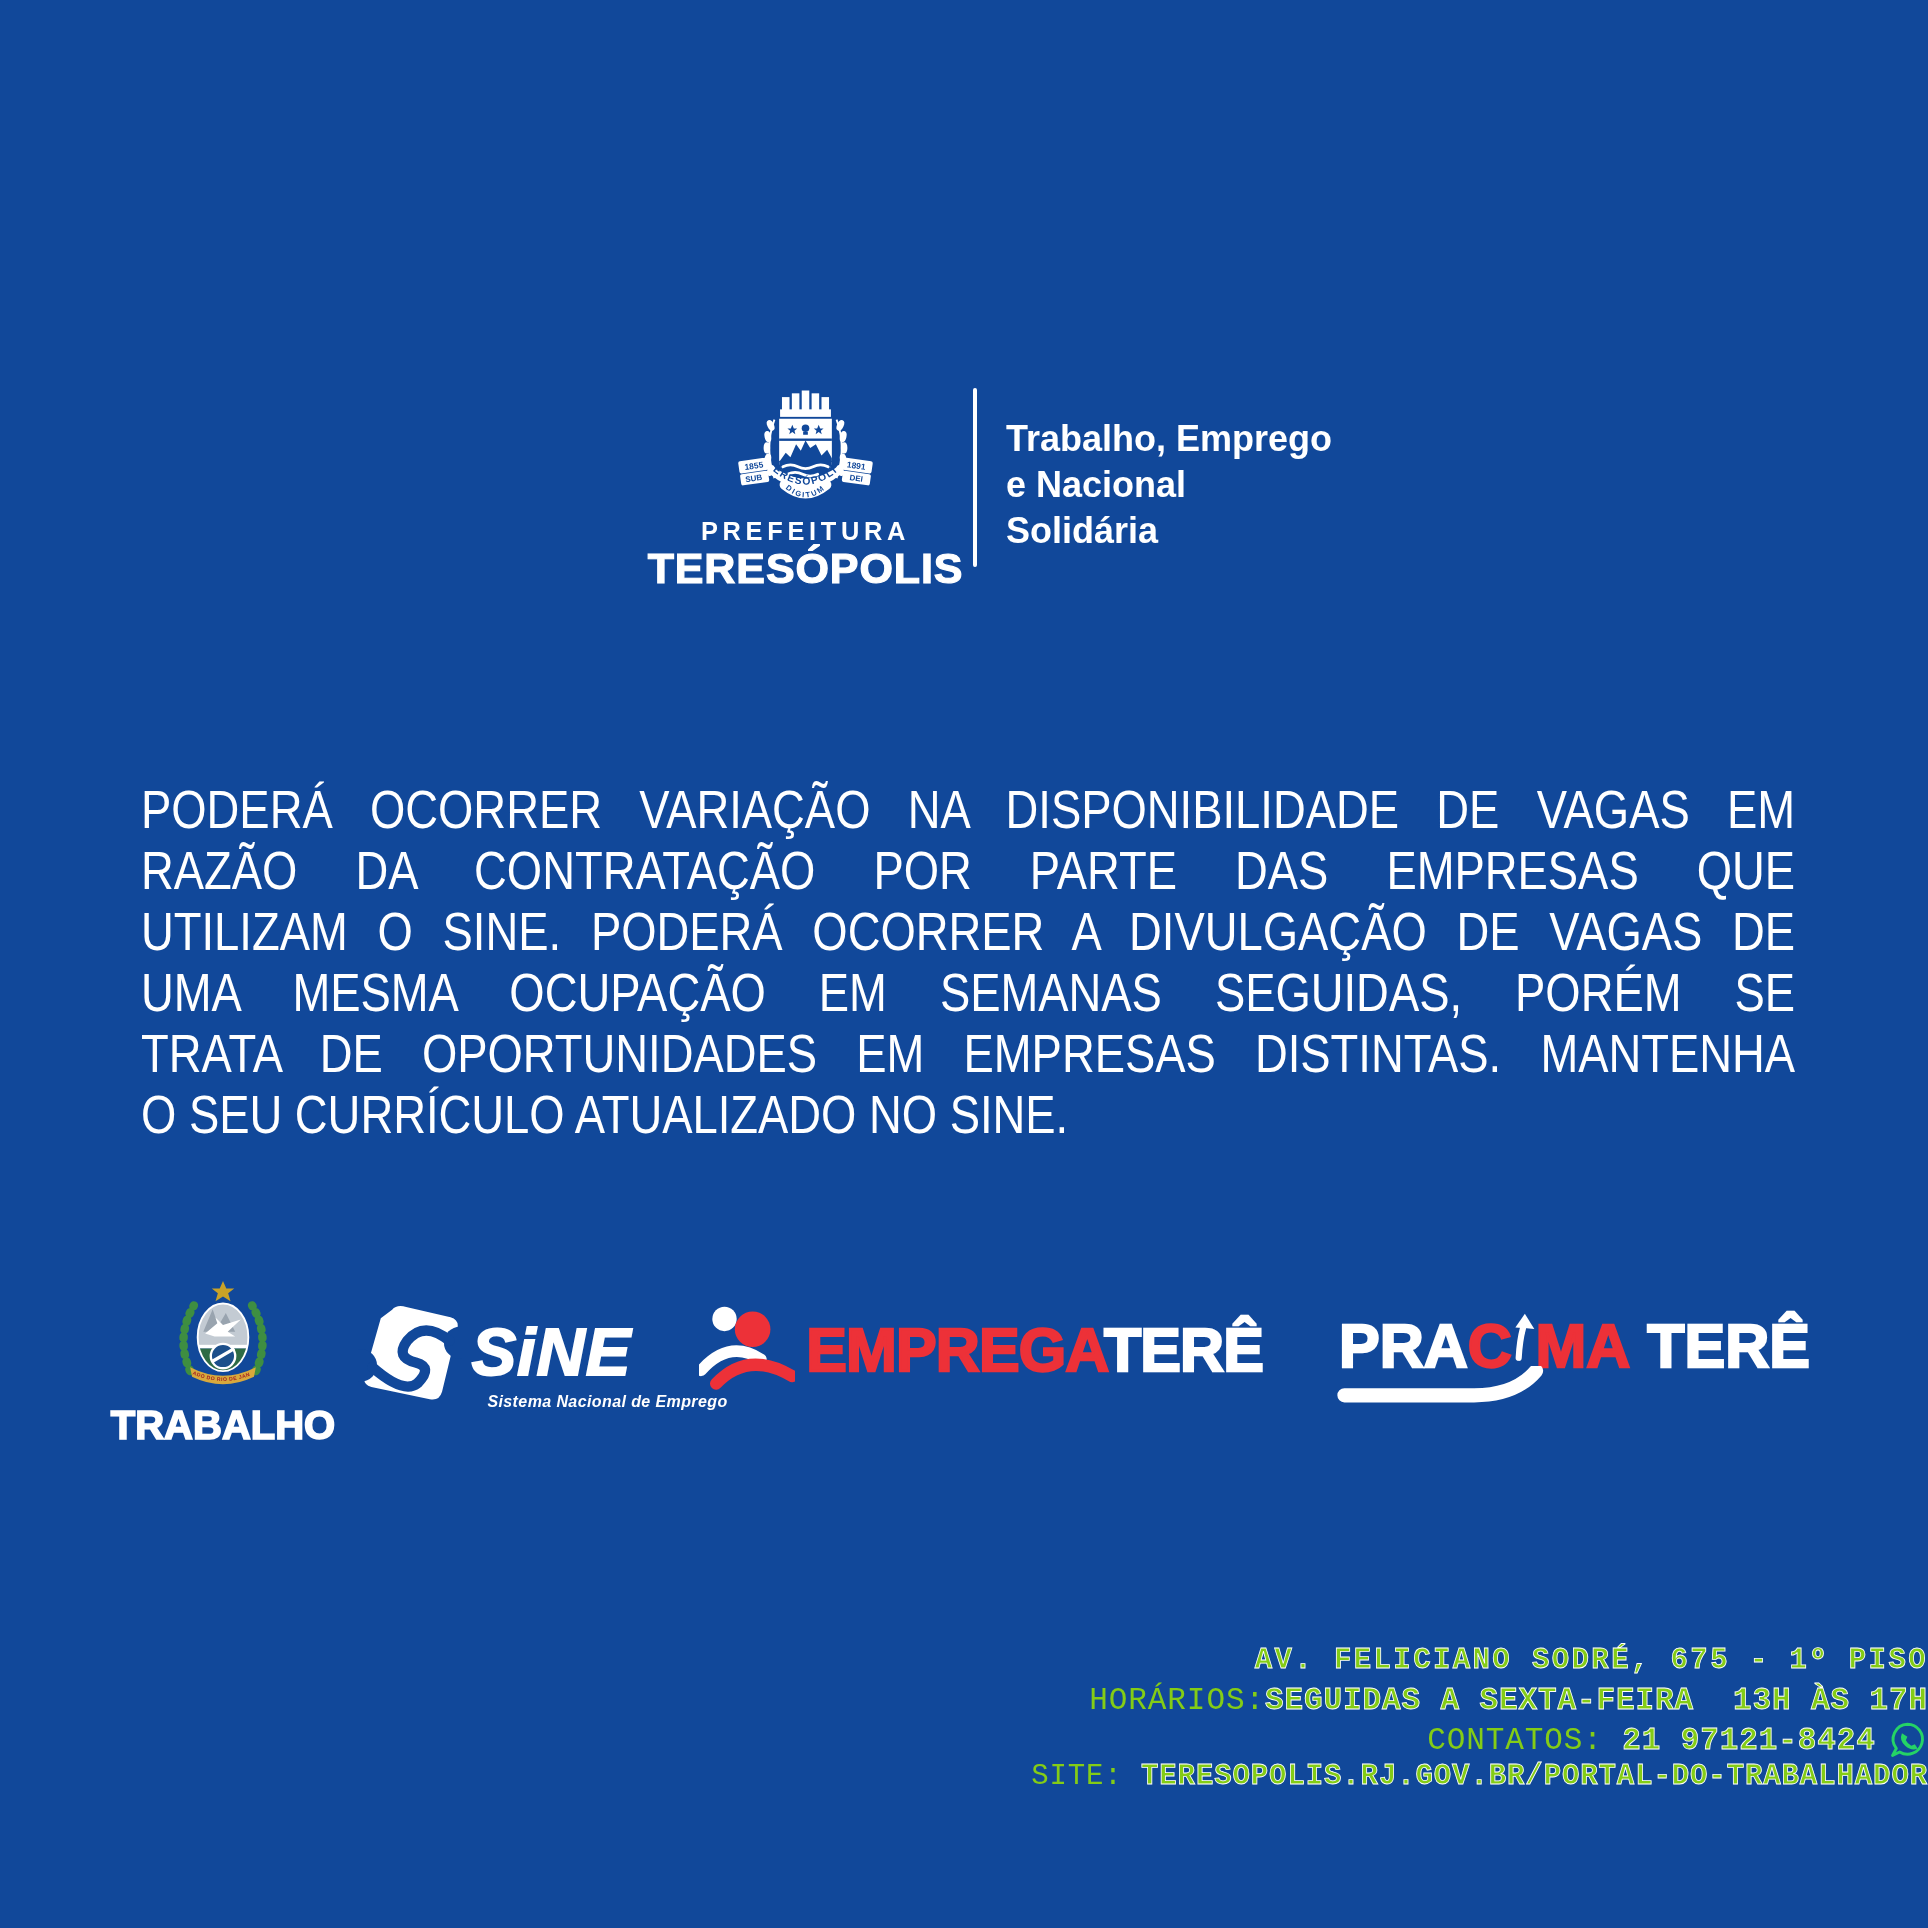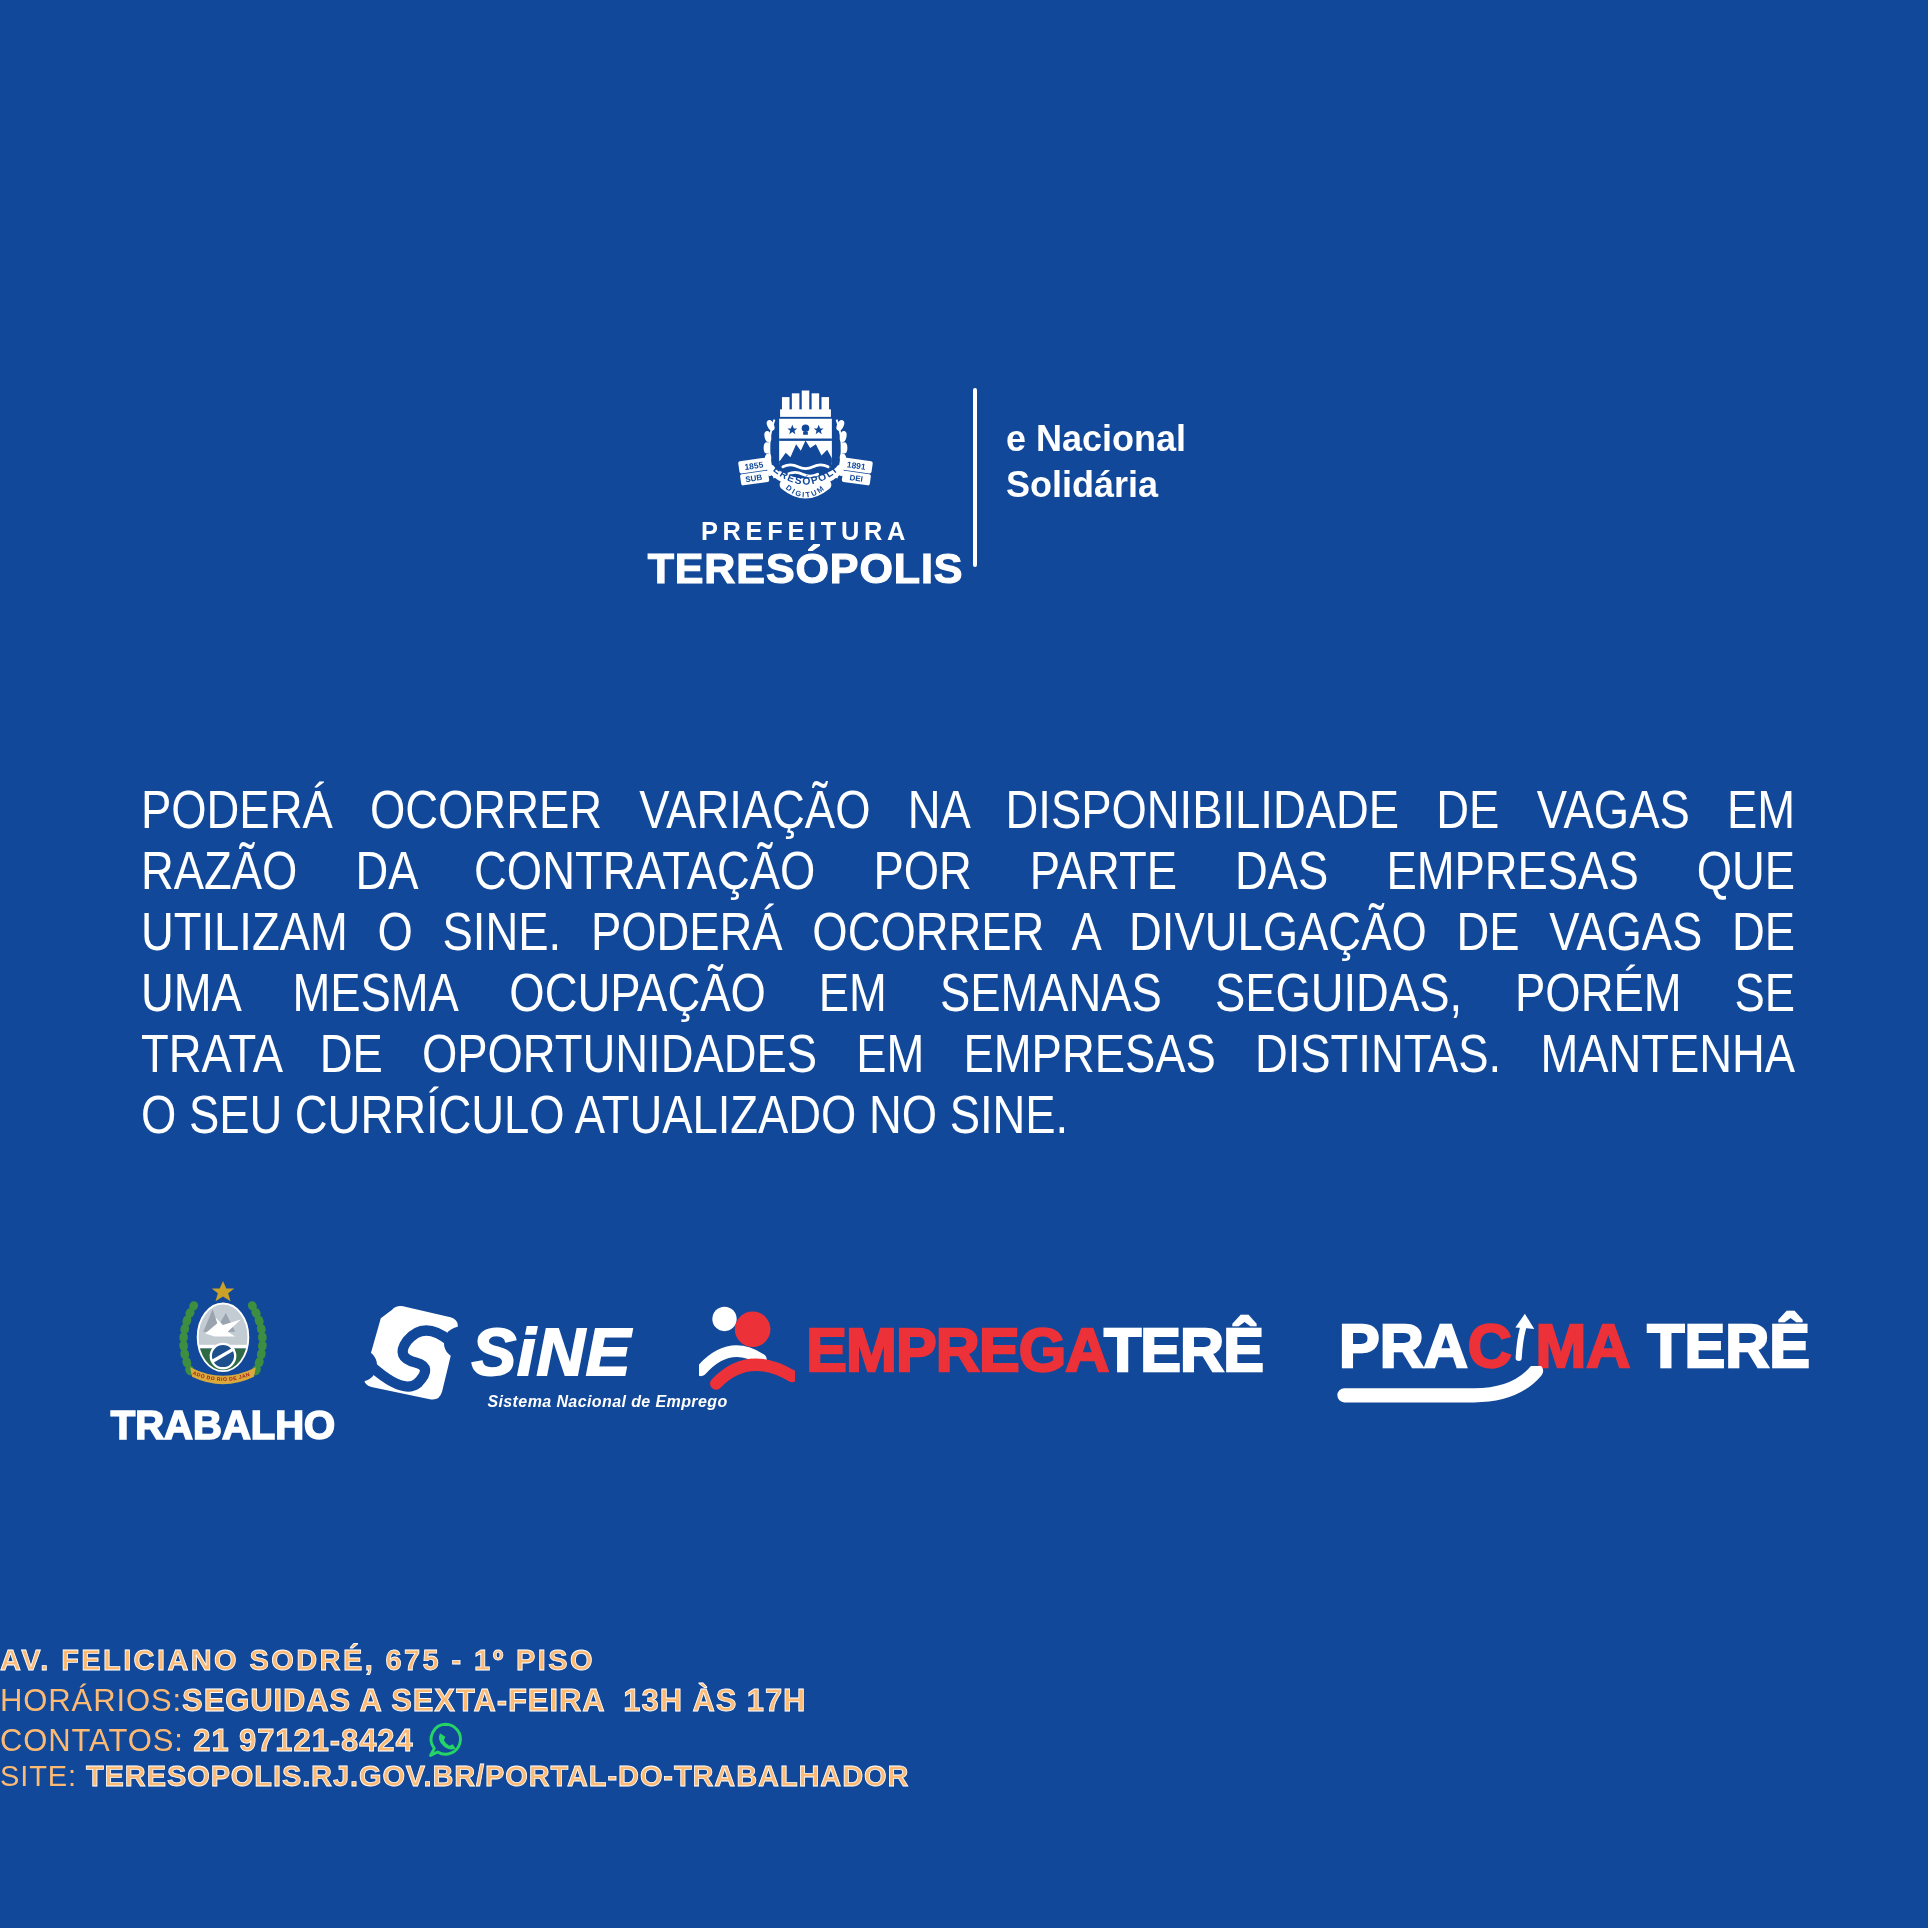--- a/index.html
+++ b/index.html
@@ -51,22 +51,22 @@
   .pracima-row{display:flex;align-items:flex-end;height:79px;}
   .pracima-row span{font-size:61px;font-weight:800;line-height:1;
                     -webkit-text-stroke:2.3px currentColor;}
   .pracima-row .wht{color:#fff;}
   .pracima-row .red{color:#ED3138;}
   .pracima-row .tere{margin-left:17px;}
   .pracima-arrow{margin:0 0.9px -3.8px 0.9px;}
   .pracima-underline{position:absolute;left:-3.8px;top:68px;}
 
   
-  .fline{left:0;width:1928px;display:flex;justify-content:flex-start;align-items:center;
-         color:#fdba74;white-space:pre;}
+  .fline{left:0;width:1928px;display:flex;justify-content:flex-end;align-items:center;
+         color:#84cc16;white-space:pre;font-family:Liberation Mono, monospace;}
   .f1{top:1644px;font-size:29px;font-weight:700;letter-spacing:2.4px;}
   .f2{top:1683px;font-size:31px;letter-spacing:0.9px;}
   .f3{top:1720px;font-size:31px;letter-spacing:0.9px;}
   .f4{top:1760px;font-size:29px;letter-spacing:0.9px;}
   .flabel{font-weight:400;}
   .fvalue{font-weight:800;-webkit-text-stroke:0.8px #fff;}
   .wa-icon{margin-left:11.3px;display:block;}
 
   svg text{font-family:"Liberation Sans","DejaVu Sans",sans-serif;}
 </style>
@@ -141,20 +141,21 @@
     <text font-size="8" font-weight="bold" fill="#11489A" letter-spacing="2">
       <textPath href="#arcMotto" startOffset="50%" text-anchor="middle">DIGITUM</textPath>
     </text>
   </svg>
 </div>
 
 <div class="abs org-small">PREFEITURA</div>
 <div class="abs org-big">TERESÓPOLIS</div>
 <div class="abs divider"></div>
 <div class="abs dept">
+  <div>Trabalho, Emprego</div>
   <div>e Nacional</div>
   <div>Solidária</div>
 </div>
 
 <div class="abs notice">
   <div class="jline">PODERÁ OCORRER VARIAÇÃO NA DISPONIBILIDADE DE VAGAS EM</div>
   <div class="jline">RAZÃO DA CONTRATAÇÃO POR PARTE DAS EMPRESAS QUE</div>
   <div class="jline">UTILIZAM O SINE. PODERÁ OCORRER A DIVULGAÇÃO DE VAGAS DE</div>
   <div class="jline">UMA MESMA OCUPAÇÃO EM SEMANAS SEGUIDAS, PORÉM SE</div>
   <div class="jline">TRATA DE OPORTUNIDADES EM EMPRESAS DISTINTAS. MANTENHA</div>

